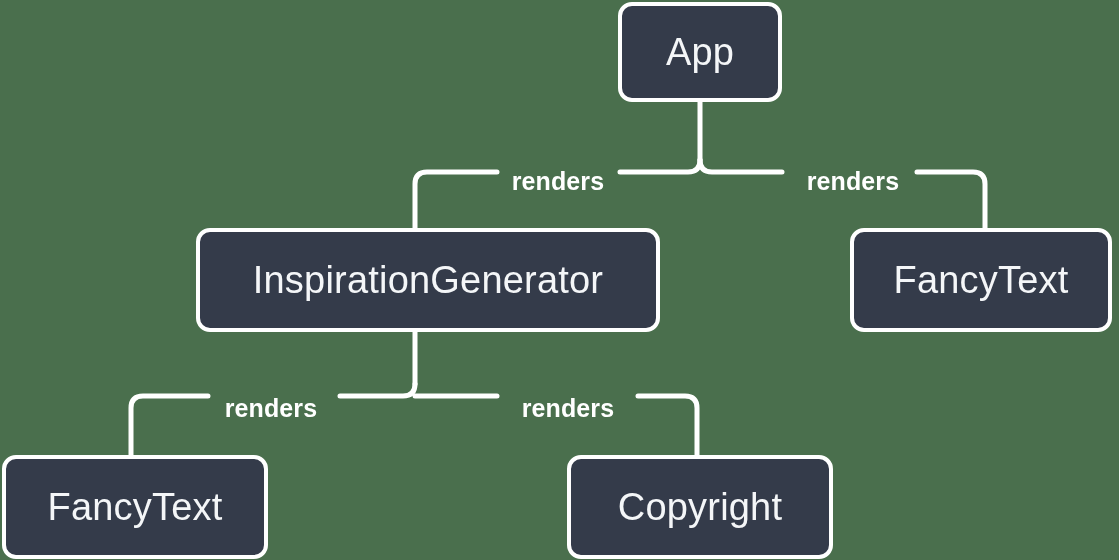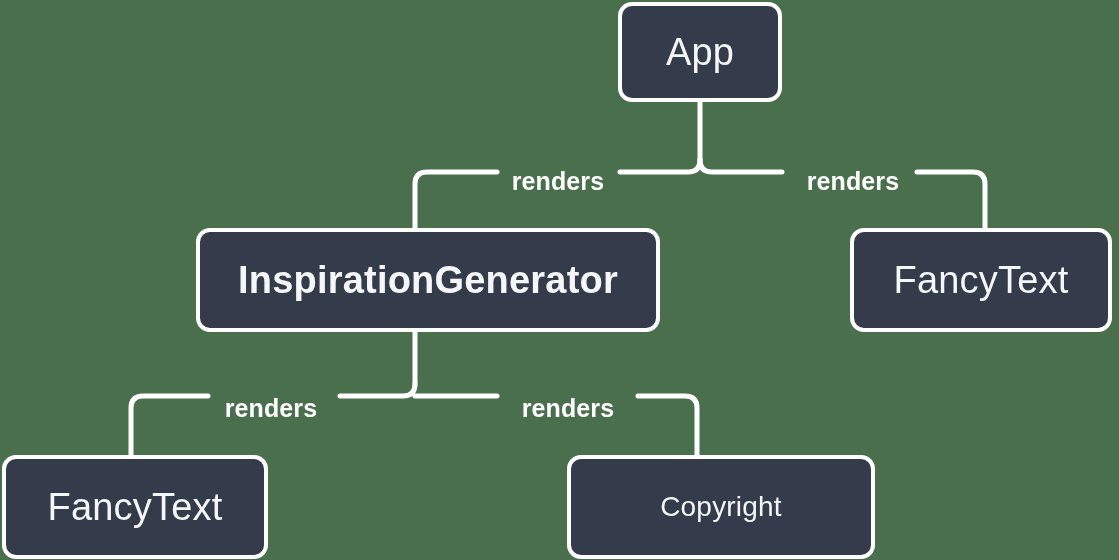--- a/index.html
+++ b/index.html
@@ -51,24 +51,24 @@
     letter-spacing: 0.1px;
     line-height: 1;
     white-space: nowrap;
     z-index: 3;
     transform: translate(-50%, -50%);
     margin-top: 12px;
   }
 
   
   #node-app        { left: 618px; top: 2px;   width: 164px; height: 100px; font-size: 38px; }
-  #node-insp       { left: 196px; top: 228px; width: 464px; height: 104px; font-size: 38px; font-weight: bold; }
+  #node-insp       { left: 196px; top: 228px; width: 464px; height: 104px; font-size: 38px; }
   #node-fancy-right{ left: 850px; top: 228px; width: 262px; height: 104px; font-size: 38px; }
   #node-fancy-left { left: 2px;   top: 455px; width: 266px; height: 104px; font-size: 38px; }
-  #node-copyright  { left: 567px; top: 455px; width: 308px; height: 104px; font-size: 28px; }
+  #node-copyright  { left: 567px; top: 455px; width: 266px; height: 104px; font-size: 38px; }
 
   
   #label-app-insp     { left: 558px; top: 169px; }
   #label-app-fancy    { left: 853px; top: 169px; }
   #label-insp-fancy   { left: 271px; top: 396px; }
   #label-insp-copy    { left: 568px; top: 396px; }
 </style>
 </head>
 <body>
 

